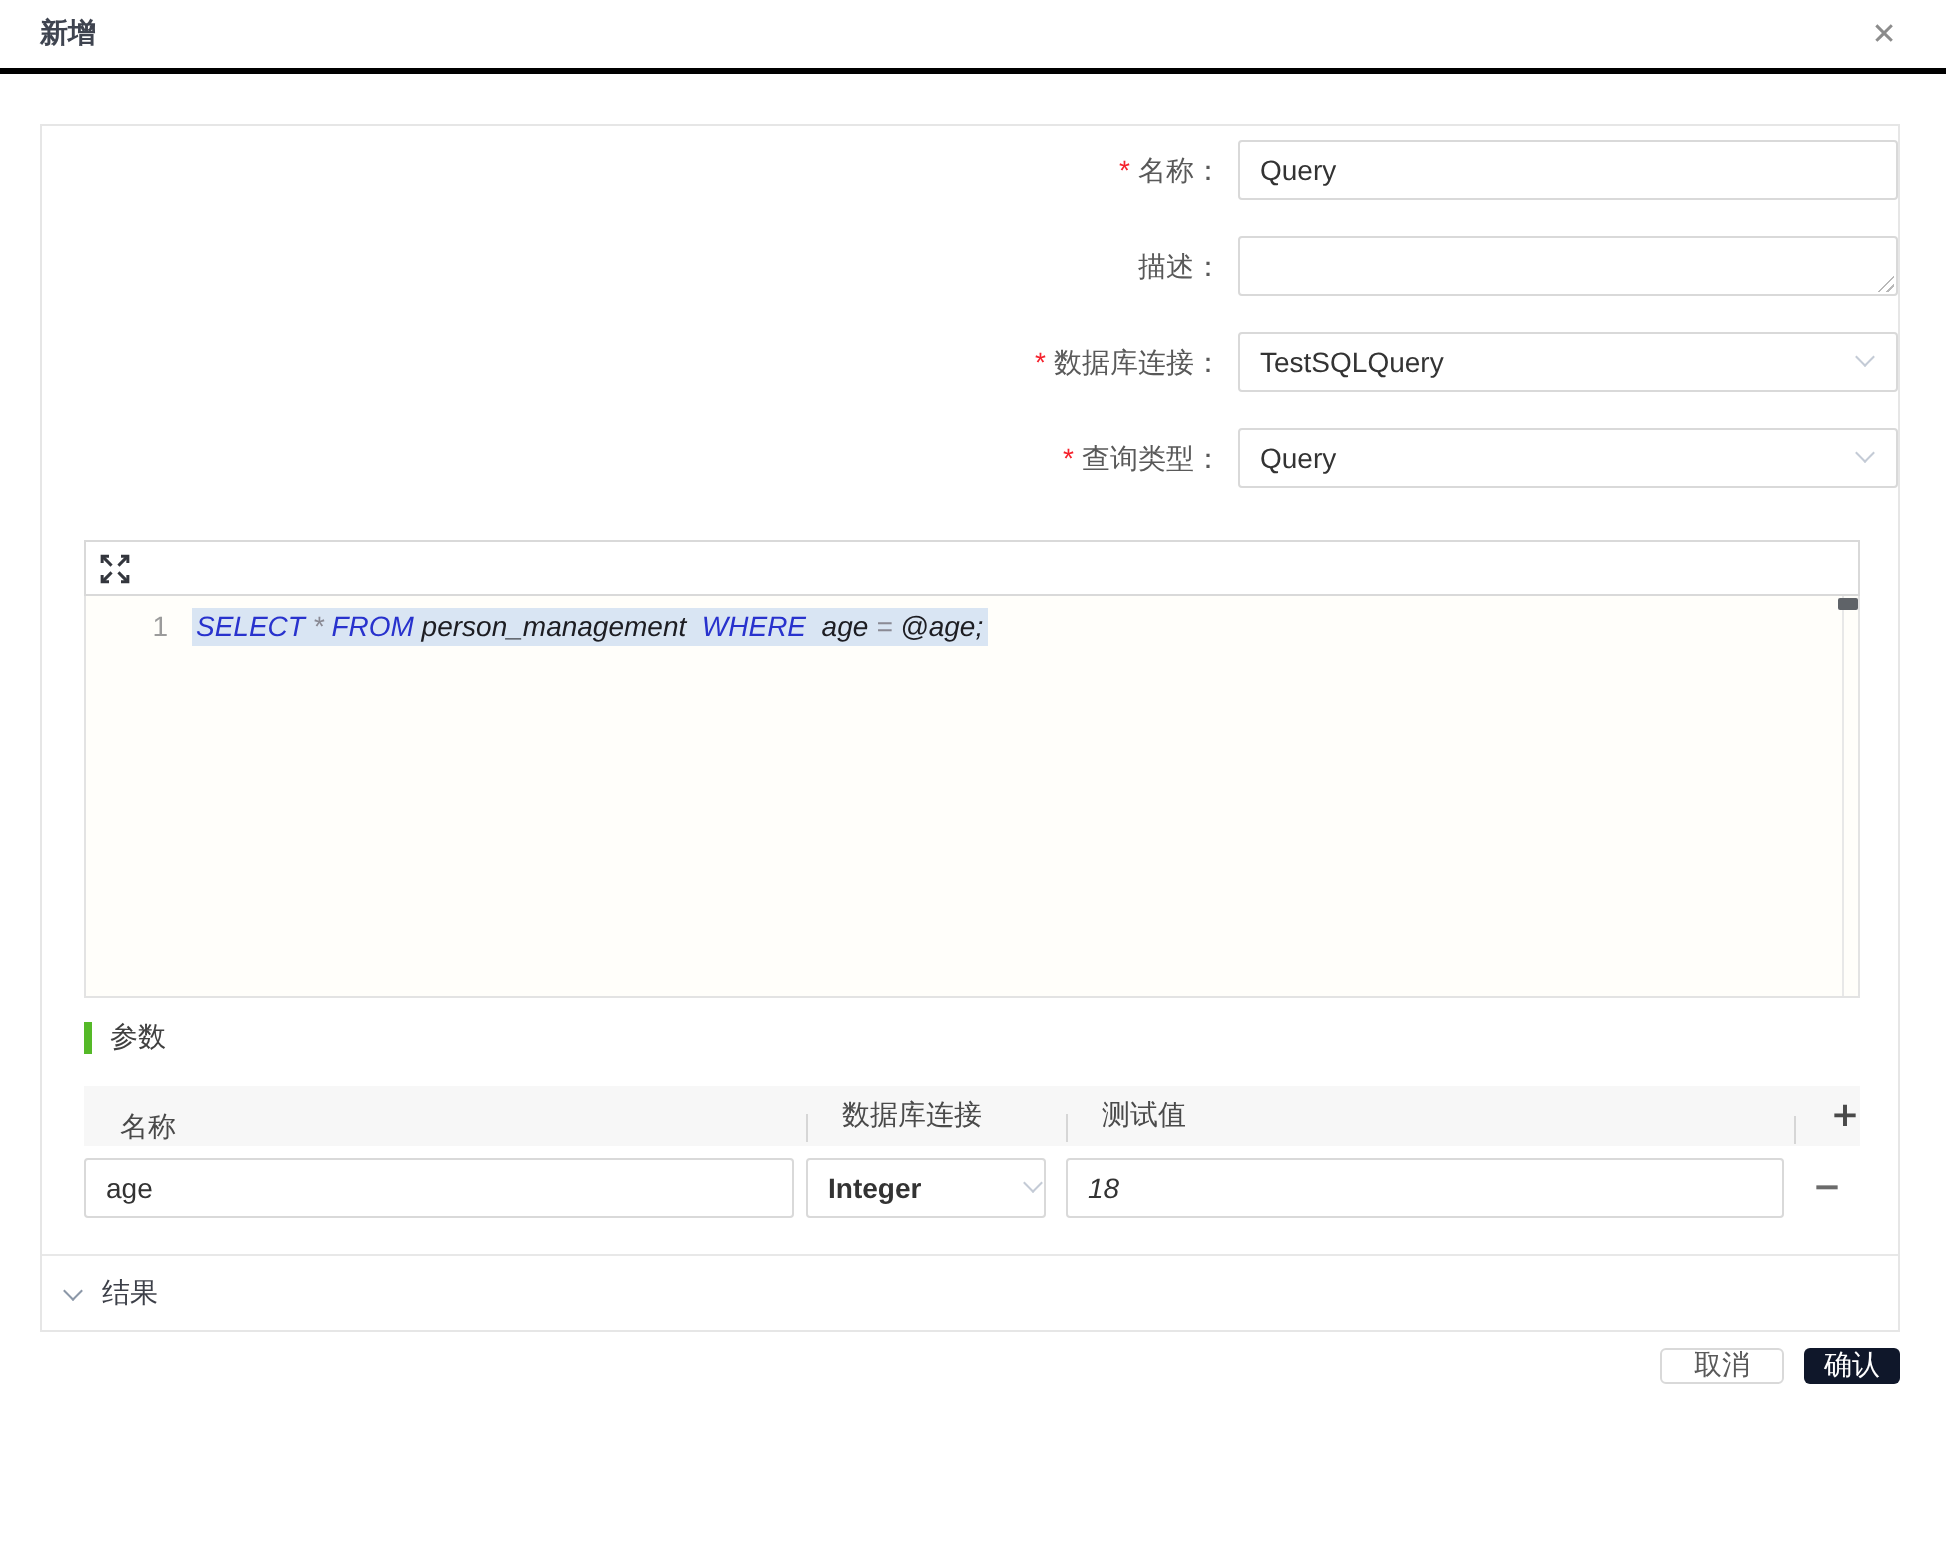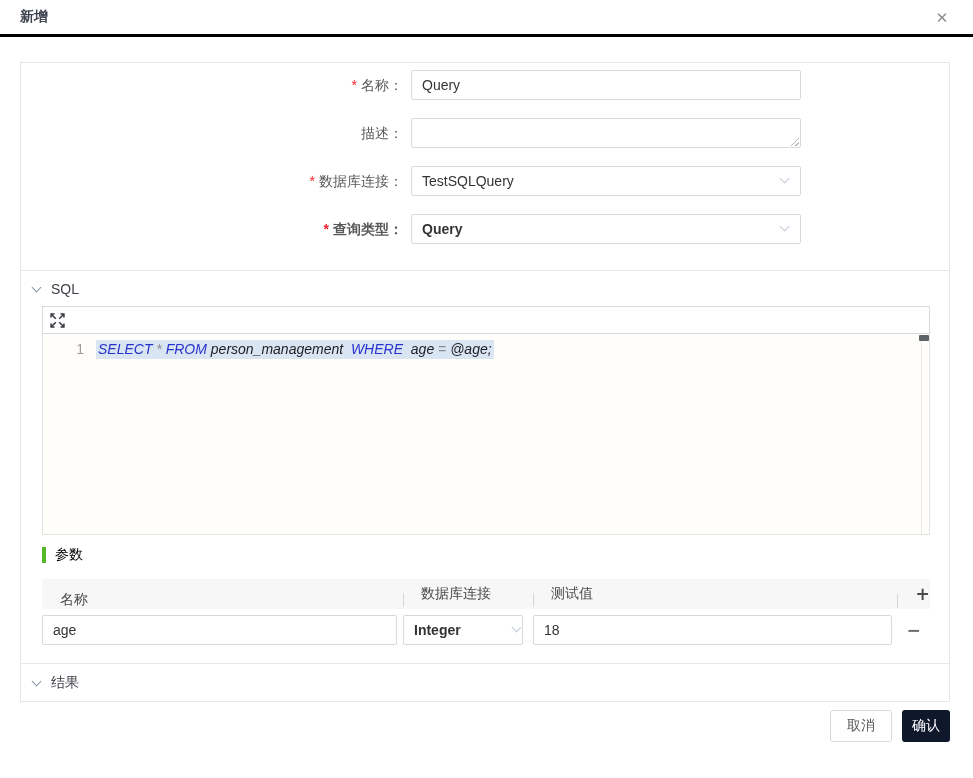--- a/index.html
+++ b/index.html
@@ -34,28 +34,28 @@
   .section-head .label { margin-left: 11px; color: #3c3f48; }
   .chev {
     width: 7px; height: 7px; margin-top: -3px;
     border-right: 1px solid #8c98a8; border-bottom: 1px solid #8c98a8;
     transform: rotate(45deg); display: inline-block;
   }
   .divider-top { border-top: 1px solid #e8e8e8; }
 
   
   .form-area { padding: 7px 0 26px 0; }
-  .form-row { display: flex; align-items: flex-start; margin-bottom: 18px; }
-  .form-row:last-child { margin-bottom: 0; font-weight: bold; }
+  .form-row { display: flex; align-items: flex-start; margin-bottom: 18px; justify-content: flex-end; }
+  .form-row:last-child { margin-bottom: 0; }
   .form-label {
     width: 382px; text-align: right; color: #595959;
     line-height: 30px; white-space: nowrap;
   }
   .req { color: #f5222d; margin-right: 4px; }
-  .form-ctrl { margin-left: 8px; width: 390px; position: relative; }
+  .form-ctrl { margin-left: 8px; width: 330px; position: relative; }
   .txt-input, .txt-area {
     width: 100%; height: 30px; border: 1px solid #d9d9d9; border-radius: 2px;
     padding: 0 10px; font-size: 14px; color: #333; outline: none;
     font-family: inherit; background: #fff; display: block;
   }
   .txt-area { resize: none; padding-top: 5px; }
   .resize-grip {
     position: absolute; right: 2px; bottom: 2px; width: 9px; height: 9px;
     pointer-events: none;
     background: repeating-linear-gradient(-45deg,
@@ -95,21 +95,21 @@
   .sb-thumb {
     position: absolute; top: 1px; right: 0; width: 10px; height: 6px;
     background: #5f6368; border-radius: 1px; cursor: pointer;
   }
 
   
   .param-title {
     display: flex; align-items: center; margin: 11px 0 0 21px;
   }
   .param-bar { width: 4px; height: 16px; flex: none; }
-  .param-title .label { margin-left: 9px; color: #000000; }
+  .param-title .label { margin-left: 9px; color: #404040; }
   .ptable { margin: 15px 19px 0 21px; }
   .ptable-head {
     display: flex; align-items: center; height: 30px; background: #f7f7f7;
     color: #4a4a4a;
   }
   .ph-cell { position: relative; padding-left: 18px; }
   .ph-cell.sep::before {
     content: ""; position: absolute; left: 0; top: 8px; width: 1px; height: 14px;
     background: #d6d6d6;
   }
@@ -120,30 +120,30 @@
   .icon-btn {
     font-size: 17px; font-weight: 700; color: #4a4a4a; cursor: pointer;
     line-height: 1; padding: 0; font-family: "DejaVu Sans", sans-serif;
   }
   .ptable-row { display: flex; align-items: center; margin-top: 6px; padding-bottom: 18px; }
   .pr-name  { width: 361px; flex: none; }
   .pr-name .txt-input { width: 355px; }
   .pr-type  { width: 130px; flex: none; position: relative; }
   .pr-type .sel-box { width: 120px; font-weight: bold; }
   .pr-value { flex: 1; }
-  .pr-value .txt-input { width: calc(100% - 5px); }
+  .pr-value .txt-input { width: calc(100% - 5px); font-style: italic; }
   .minus-btn { color: #6b6b6b; }
 
   
   .dlg-footer {
     display: flex; justify-content: flex-end; align-items: center;
     padding: 8px 23px 0 0; gap: 10px;
   }
   .btn {
-    height: 32px; border-radius: 3px; font-size: 14px; cursor: pointer;
+    height: 18px; border-radius: 3px; font-size: 14px; cursor: pointer;
     font-family: Liberation Serif, serif; display: flex; align-items: center; justify-content: center;
   }
   .btn-cancel {
     width: 62px; background: #fff; border: 1px solid #d9d9d9; color: #595959;
   }
   .btn-confirm { width: 48px; border: none; color: #fff; }
 </style>
 </head>
 <body>
 
@@ -185,24 +185,20 @@
       <div class="form-label"><span class="req" style="color: rgb(245, 34, 45);">*</span><span>查询类型：</span></div>
       <div class="form-ctrl">
         <div class="sel-box">
           <span>Query</span>
           <span class="chev"></span>
         </div>
       </div>
     </div>
   </div>
 
-  <div class="section-head divider-top">
-    <span class="chev"></span>
-    <span class="label">SQL</span>
-  </div>
 
   <div class="editor-wrap">
     <div class="editor-toolbar">
       <svg class="fs-icon" viewBox="0 0 14 14">
         <g stroke="#33363d" stroke-width="1.4" fill="none">
           <path d="M1 4.2 V1 H4.2"></path>
             <path d="M9.8 1 H13 V4.2"></path>
           <path d="M13 9.8 V13 H9.8"></path>
             <path d="M4.2 13 H1 V9.8"></path>
           <path d="M1.6 1.6 L5.4 5.4"></path>

